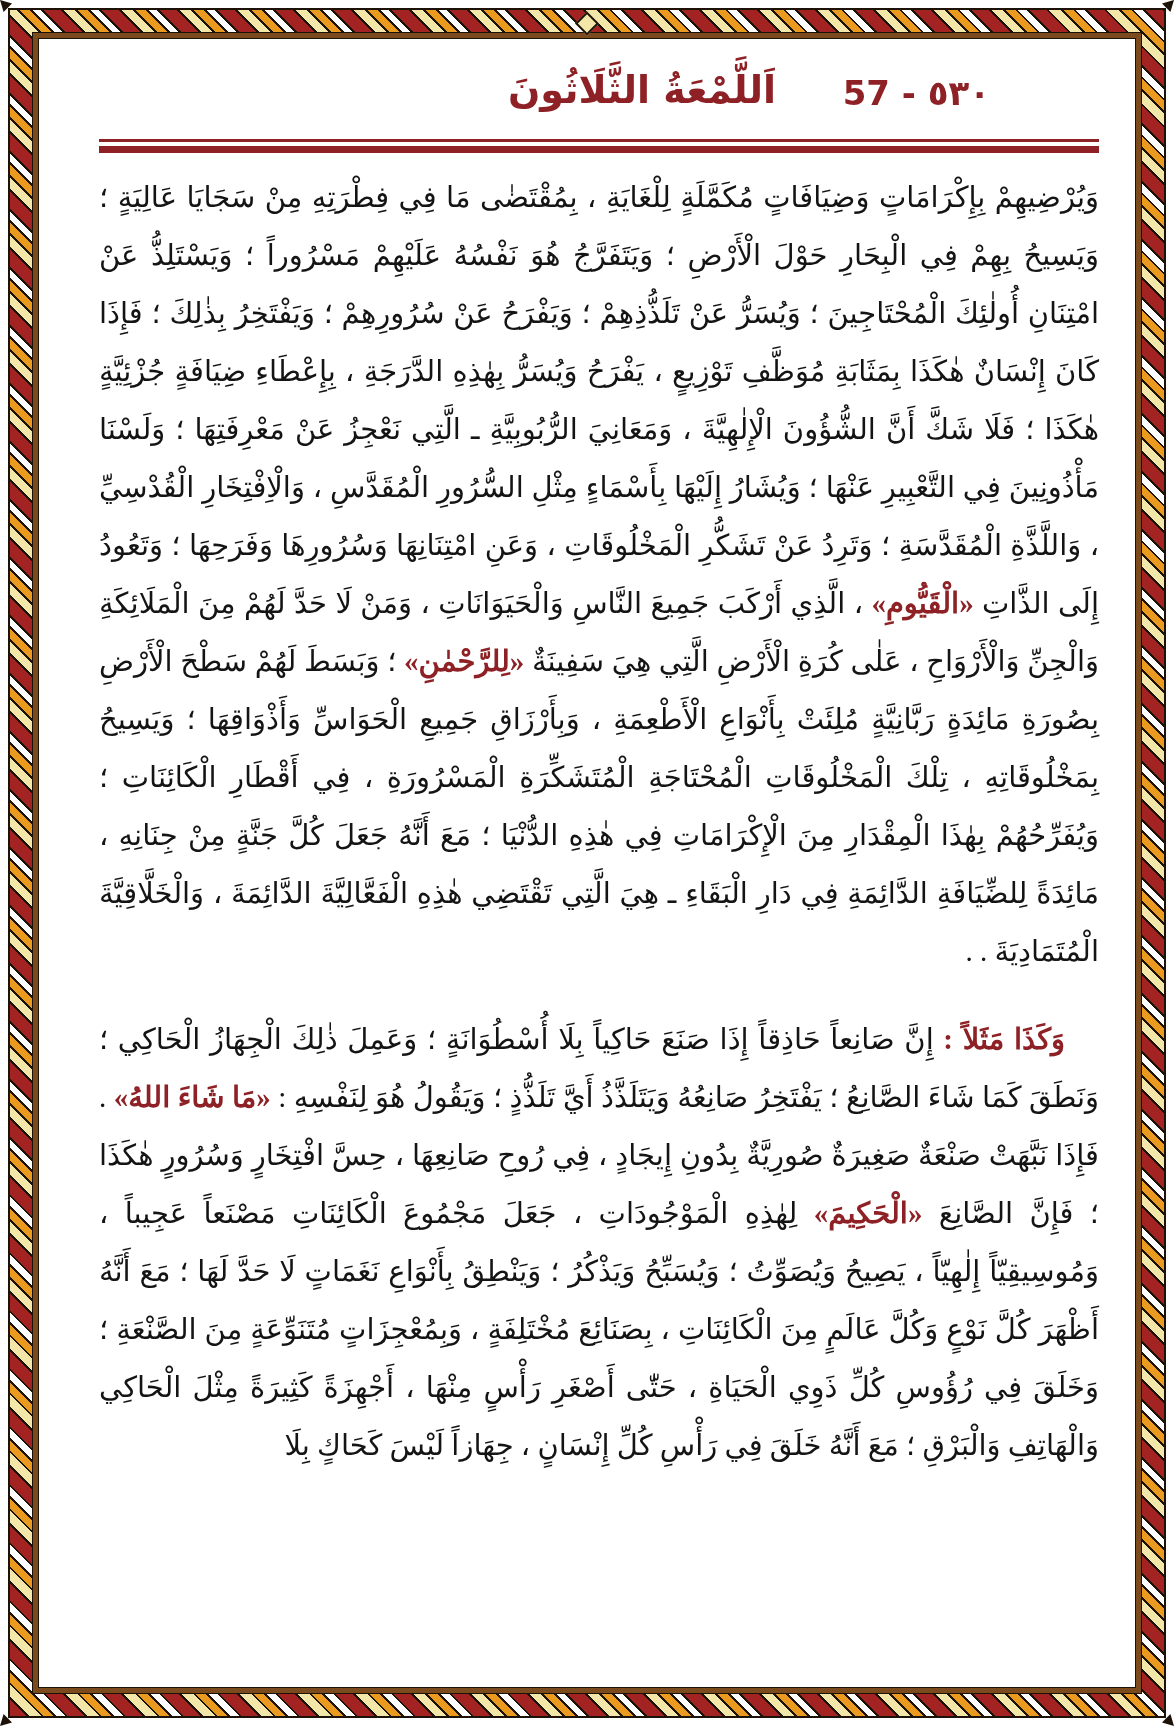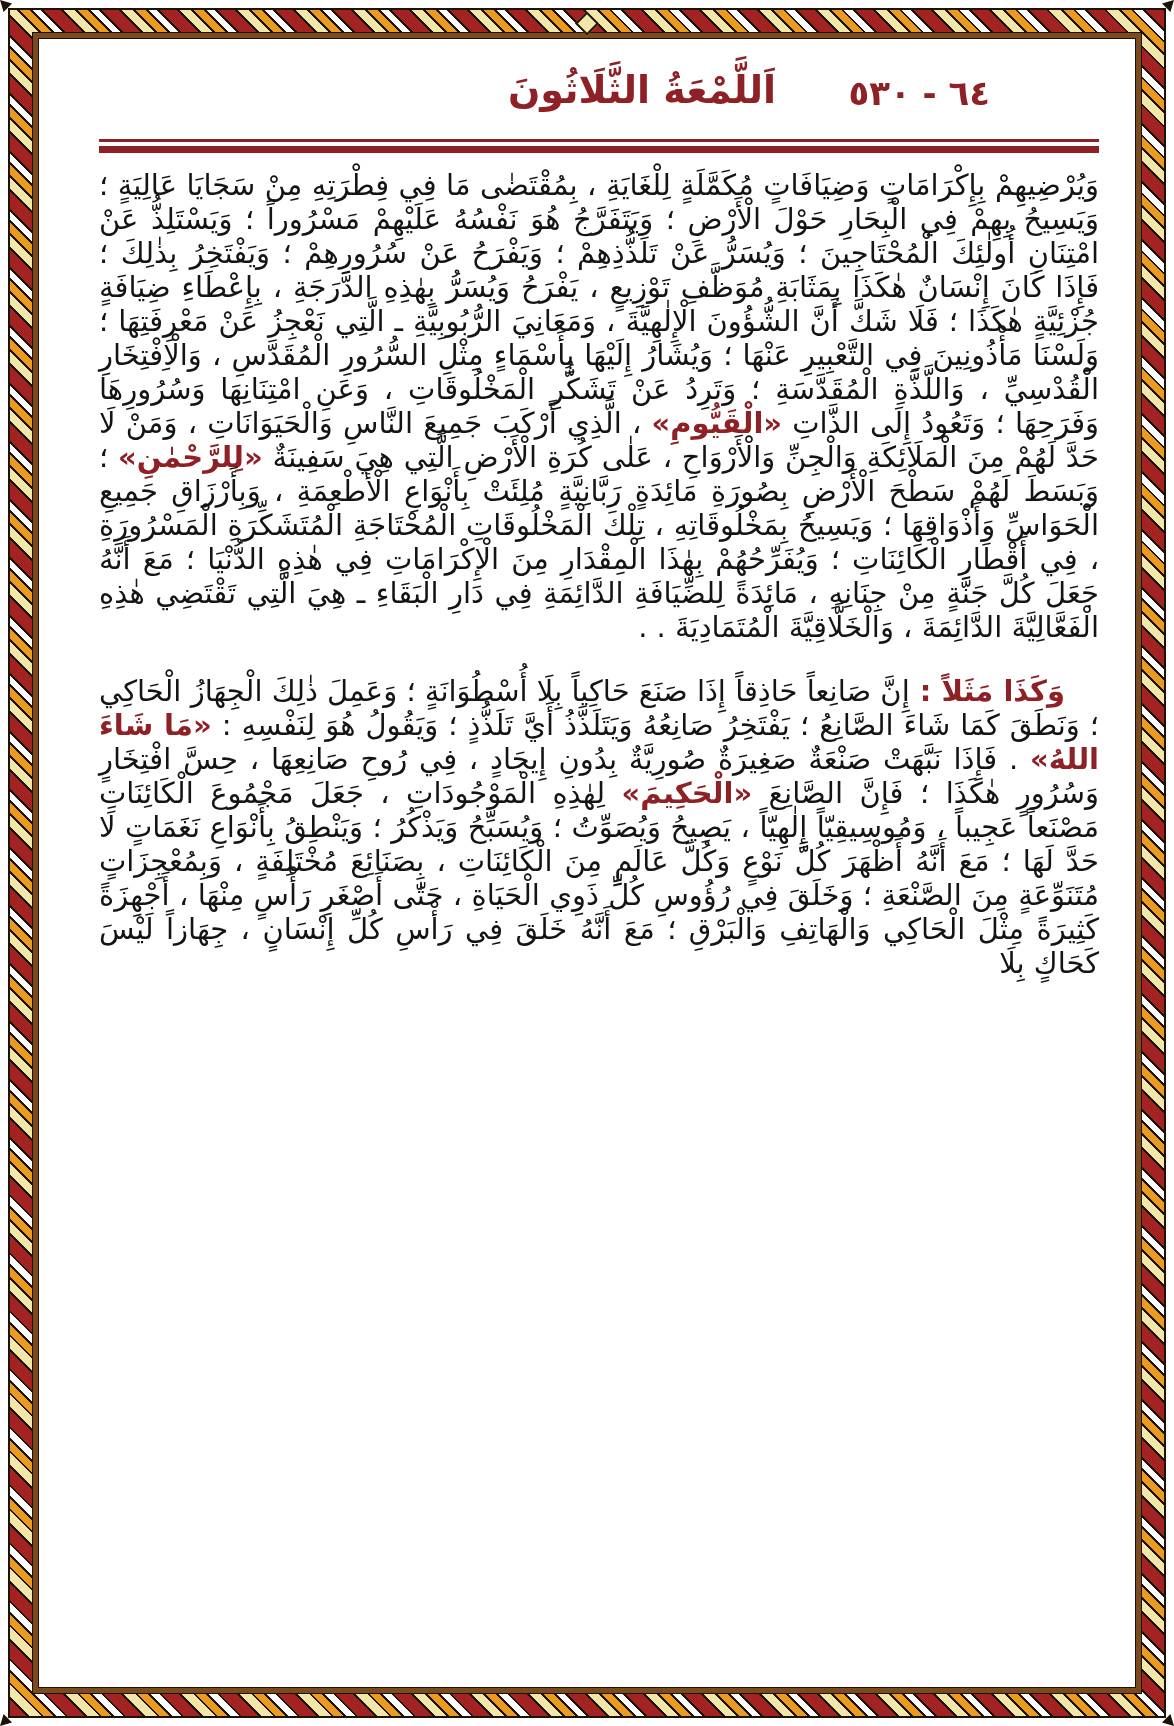--- a/index.html
+++ b/index.html
@@ -52,21 +52,21 @@
   .page-numbers{
     position:absolute;top:33px;right:109px;direction:ltr;
     font-size:34px;font-weight:bold;color:var(--accent);letter-spacing:2px;
   }
   .divider{position:absolute;top:99px;left:0;right:0;}
   .rule-thin{height:3px;background:var(--accent);margin-bottom:4px;}
   .rule-thick{height:7px;background:var(--accent);}
   .text-body{position:absolute;top:128px;left:0;right:0;direction:rtl;}
   .para{
     margin:0;text-align:justify;color:var(--ink);
-    font-size:29px;line-height:34px;
+    font-size:29px;line-height:58px;font-family:Liberation Serif, serif;
   }
   .para + .para{margin-top:30px;}
   .para.indent{text-indent:34px;}
   .para .run.accent{color:var(--accent);font-weight:bold;}
 </style>
 </head>
 <body>
 
 <div class="page">
 
@@ -78,21 +78,21 @@
   <div class="top-ornament"></div>
   <div class="finial tl"></div>
   <div class="finial tr"></div>
   <div class="finial bl"></div>
   <div class="finial br"></div>
 
   <div class="content">
 
     <header>
       <h1 class="title">اَللَّمْعَةُ الثَّلَاثُونَ</h1>
-      <div class="page-numbers" dir="ltr">٦٤ - ٥٣٠</div>
+      <div class="page-numbers" dir="ltr">57 - ٥٣٠</div>
     </header>
 
     <div class="divider">
       <div class="rule-thin"></div>
       <div class="rule-thick"></div>
     </div>
 
     <main class="text-body" dir="rtl">
       <p class="para"><span class="run">وَيُرْضِيهِمْ بِإِكْرَامَاتٍ وَضِيَافَاتٍ مُكَمَّلَةٍ لِلْغَايَةِ ، بِمُقْتَضٰى مَا فِي فِطْرَتِهِ مِنْ سَجَايَا عَالِيَةٍ ؛ وَيَسِيحُ بِهِمْ فِي الْبِحَارِ حَوْلَ الْأَرْضِ ؛ وَيَتَفَرَّجُ هُوَ نَفْسُهُ عَلَيْهِمْ مَسْرُوراً ؛ وَيَسْتَلِذُّ عَنْ امْتِنَانِ أُولٰئِكَ الْمُحْتَاجِينَ ؛ وَيُسَرُّ عَنْ تَلَذُّذِهِمْ ؛ وَيَفْرَحُ عَنْ سُرُورِهِمْ ؛ وَيَفْتَخِرُ بِذٰلِكَ ؛ فَإِذَا كَانَ إِنْسَانٌ هٰكَذَا بِمَثَابَةِ مُوَظَّفِ تَوْزِيعٍ ، يَفْرَحُ وَيُسَرُّ بِهٰذِهِ الدَّرَجَةِ ، بِإِعْطَاءِ ضِيَافَةٍ جُزْئِيَّةٍ هٰكَذَا ؛ فَلَا شَكَّ أَنَّ الشُّؤُونَ الْإِلٰهِيَّةَ ، وَمَعَانِيَ الرُّبُوبِيَّةِ ـ الَّتِي نَعْجِزُ عَنْ مَعْرِفَتِهَا ؛ وَلَسْنَا مَأْذُونِينَ فِي التَّعْبِيرِ عَنْهَا ؛ وَيُشَارُ إِلَيْهَا بِأَسْمَاءٍ مِثْلِ السُّرُورِ الْمُقَدَّسِ ، وَالْاِفْتِخَارِ الْقُدْسِيِّ ، وَاللَّذَّةِ الْمُقَدَّسَةِ ؛ وَتَرِدُ عَنْ تَشَكُّرِ الْمَخْلُوقَاتِ ، وَعَنِ امْتِنَانِهَا وَسُرُورِهَا وَفَرَحِهَا ؛ وَتَعُودُ إِلَى الذَّاتِ </span><span class="run accent">«الْقَيُّومِ»</span><span class="run"> ، الَّذِي أَرْكَبَ جَمِيعَ النَّاسِ وَالْحَيَوَانَاتِ ، وَمَنْ لَا حَدَّ لَهُمْ مِنَ الْمَلَائِكَةِ وَالْجِنِّ وَالْأَرْوَاحِ ، عَلٰى كُرَةِ الْأَرْضِ الَّتِي هِيَ سَفِينَةٌ </span><span class="run accent">«لِلرَّحْمٰنِ»</span><span class="run"> ؛ وَبَسَطَ لَهُمْ سَطْحَ الْأَرْضِ بِصُورَةِ مَائِدَةٍ رَبَّانِيَّةٍ مُلِئَتْ بِأَنْوَاعِ الْأَطْعِمَةِ ، وَبِأَرْزَاقِ جَمِيعِ الْحَوَاسِّ وَأَذْوَاقِهَا ؛ وَيَسِيحُ بِمَخْلُوقَاتِهِ ، تِلْكَ الْمَخْلُوقَاتِ الْمُحْتَاجَةِ الْمُتَشَكِّرَةِ الْمَسْرُورَةِ ، فِي أَقْطَارِ الْكَائِنَاتِ ؛ وَيُفَرِّحُهُمْ بِهٰذَا الْمِقْدَارِ مِنَ الْإِكْرَامَاتِ فِي هٰذِهِ الدُّنْيَا ؛ مَعَ أَنَّهُ جَعَلَ كُلَّ جَنَّةٍ مِنْ جِنَانِهِ ، مَائِدَةً لِلضِّيَافَةِ الدَّائِمَةِ فِي دَارِ الْبَقَاءِ ـ هِيَ الَّتِي تَقْتَضِي هٰذِهِ الْفَعَّالِيَّةَ الدَّائِمَةَ ، وَالْخَلَّاقِيَّةَ الْمُتَمَادِيَةَ . .</span></p>
       <p class="para indent"><span class="run accent">وَكَذَا مَثَلاً : </span><span class="run">إِنَّ صَانِعاً حَاذِقاً إِذَا صَنَعَ حَاكِياً بِلَا أُسْطُوَانَةٍ ؛ وَعَمِلَ ذٰلِكَ الْجِهَازُ الْحَاكِي ؛ وَنَطَقَ كَمَا شَاءَ الصَّانِعُ ؛ يَفْتَخِرُ صَانِعُهُ وَيَتَلَذَّذُ أَيَّ تَلَذُّذٍ ؛ وَيَقُولُ هُوَ لِنَفْسِهِ : </span><span class="run accent">«مَا شَاءَ اللهُ»</span><span class="run"> . فَإِذَا نَبَّهَتْ صَنْعَةٌ صَغِيرَةٌ صُورِيَّةٌ بِدُونِ إِيجَادٍ ، فِي رُوحِ صَانِعِهَا ، حِسَّ افْتِخَارٍ وَسُرُورٍ هٰكَذَا ؛ فَإِنَّ الصَّانِعَ </span><span class="run accent">«الْحَكِيمَ»</span><span class="run"> لِهٰذِهِ الْمَوْجُودَاتِ ، جَعَلَ مَجْمُوعَ الْكَائِنَاتِ مَصْنَعاً عَجِيباً ، وَمُوسِيقِيّاً إِلٰهِيّاً ، يَصِيحُ وَيُصَوِّتُ ؛ وَيُسَبِّحُ وَيَذْكُرُ ؛ وَيَنْطِقُ بِأَنْوَاعِ نَغَمَاتٍ لَا حَدَّ لَهَا ؛ مَعَ أَنَّهُ أَظْهَرَ كُلَّ نَوْعٍ وَكُلَّ عَالَمٍ مِنَ الْكَائِنَاتِ ، بِصَنَائِعَ مُخْتَلِفَةٍ ، وَبِمُعْجِزَاتٍ مُتَنَوِّعَةٍ مِنَ الصَّنْعَةِ ؛ وَخَلَقَ فِي رُؤُوسِ كُلِّ ذَوِي الْحَيَاةِ ، حَتّٰى أَصْغَرِ رَأْسٍ مِنْهَا ، أَجْهِزَةً كَثِيرَةً مِثْلَ الْحَاكِي وَالْهَاتِفِ وَالْبَرْقِ ؛ مَعَ أَنَّهُ خَلَقَ فِي رَأْسِ كُلِّ إِنْسَانٍ ، جِهَازاً لَيْسَ كَحَاكٍ بِلَا</span></p>

